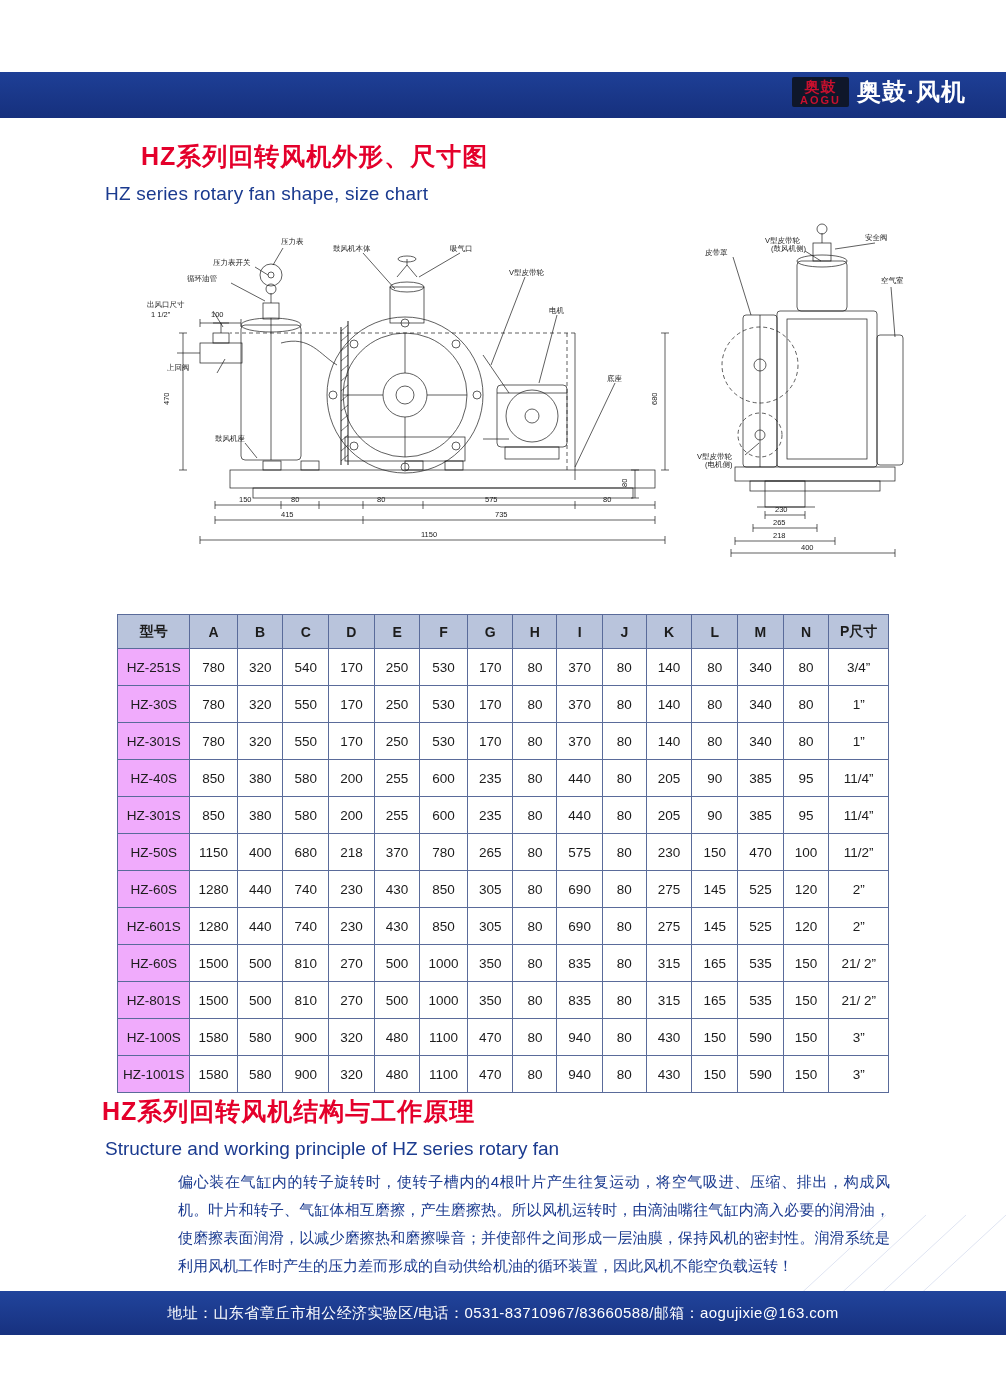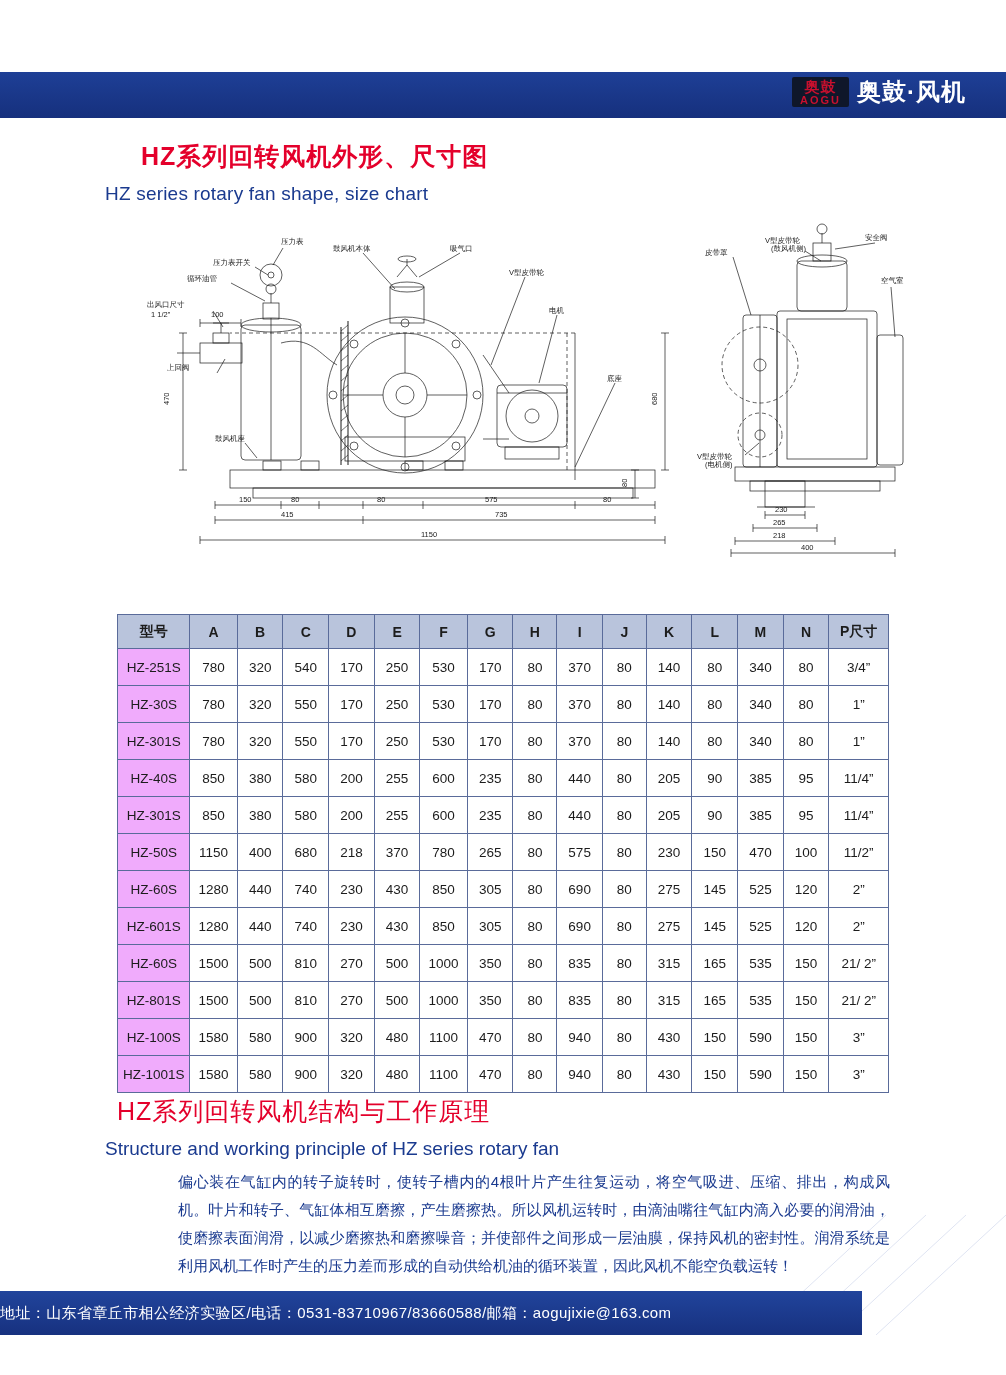--- a/index.html
+++ b/index.html
@@ -34,22 +34,22 @@
   
   .title-cn{
     position:absolute; left:105px; top:140px;
     color:#e4002b; font-size:25px; font-weight:bold; letter-spacing:1px;margin-left:36px;
   }
   .title-en{
     position:absolute; left:105px; top:183px;
     color:#1a3a8f; font-size:19px; letter-spacing:0.2px;
   }
   .title-cn2{
-    position:absolute; left:117px; top:1095px;
-    color:#e4002b; font-size:25px; font-weight:normal; letter-spacing:1px;
+    position:absolute; left:102px; top:1095px;
+    color:#e4002b; font-size:25px; font-weight:bold; letter-spacing:1px;
   }
   .title-en2{
     position:absolute; left:105px; top:1138px;
     color:#1a3a8f; font-size:19px;
   }
 
   
   .drawing{
     position:absolute; left:105px; top:215px; width:800px; height:355px;
   }
@@ -87,25 +87,25 @@
   table.spec col.cp{ width:68px; }
 
   
   .para{
     position:absolute; left:178px; top:1168px; width:712px;
     color:#1a3a8f; font-size:15px; line-height:28px; text-align:justify;
   }
 
   
   .footer-bar{
-    position:absolute; left:0; bottom:40px; width:862px; height:44px;
+    position:absolute; left:0; bottom:40px; width:1006px; height:44px;
     background:#1e3f96;
     background:linear-gradient(180deg,#21449c 0%, #17317f 100%);
     color:#ffffff; font-size:15px;
-    display:flex; align-items:center; justify-content:flex-start;
+    display:flex; align-items:center; justify-content:center;
     letter-spacing:0.4px;
   }
   .page-top-white{
     position:absolute; left:0; top:0; width:1006px; height:72px; background:#ffffff;
   }
   .page-bottom-white{
     position:absolute; left:0; bottom:0; width:1006px; height:40px; background:#ffffff;
   }
   .corner-deco{
     position:absolute; right:0; bottom:40px; width:260px; height:120px;

